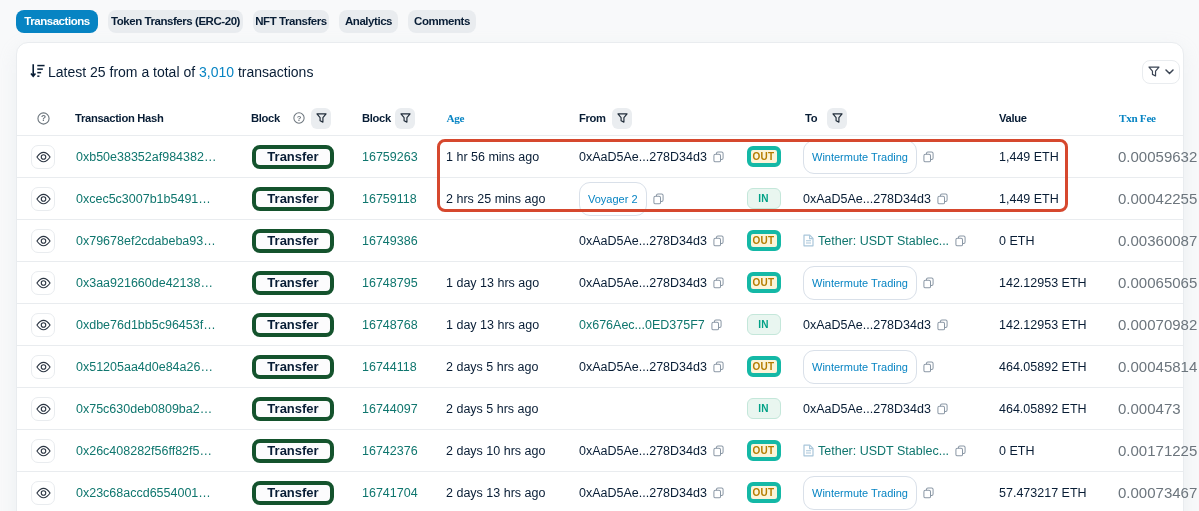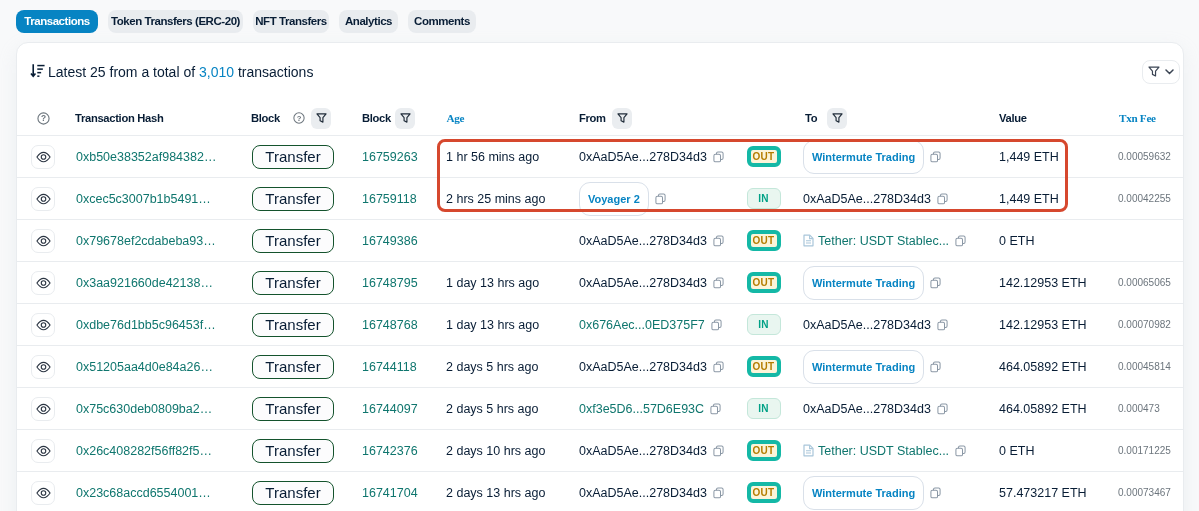--- a/index.html
+++ b/index.html
@@ -22,27 +22,27 @@
 a.lnk { color:#0f766e; text-decoration:none; }
 .c-eye { left:14px; }
 .c-hash { left:59px; }
 .c-meth { left:235px; }
 .c-block { left:345px; }
 .c-age { left:429px; }
 .c-from { left:562px; }
 .c-badge { left:729.5px; width:34px; justify-content:center; }
 .c-to { left:786px; }
 .c-val { left:982px; }
-.c-fee { left:1101px; font-size:10px; color:#6c757d; }
+.c-fee { left:1101px; font-size:15px; color:#6c757d; }
 .eyebtn { width:24px; height:24px; border:1px solid #e9ecef; border-radius:7px; background:#fff; display:flex; align-items:center; justify-content:center; }
-.methbtn { width:82px; height:24px; border:1px solid #14532d; border-radius:8px; background:#fcfcfd; display:flex; align-items:center; justify-content:center; font-size:15px; color:#081d35; }
+.methbtn { width:82px; height:24px; border:4px solid #14532d; border-radius:8px; background:#fcfcfd; display:flex; align-items:center; justify-content:center; font-size:13px; color:#081d35;font-weight:bold; }
 .badge { height:21px; border-radius:6px; font-size:10px; font-weight:700; letter-spacing:.3px; display:flex; align-items:center; justify-content:center; width:34px; }
 .badge.out { background:#fcf4d9; border:4px solid #14b8a6; color:#b47d00; }
 .badge.in { background:#e9f6f0; border:1px solid #c4e7da; color:#00a186; }
-.pill { height:22px; border-radius:11px; border:1px solid #d9e0e9; background:#fff; display:inline-flex; align-items:center; padding:16px 8px; font-size:11px; color:#0784c3;font-weight:bold; }
+.pill { height:22px; border-radius:11px; border:1px solid #d9e0e9; background:#fff; display:inline-flex; align-items:center; padding:16px 8px; font-size:11px; color:#0784c3; }
 .copy { margin-left:6px; flex:none; }
 .fbtn { width:20px; height:21px; background:#eaedf0; border-radius:6px; display:inline-flex; align-items:center; justify-content:center; }
 .redbox { position:absolute; left:420px; top:96px; width:631px; height:73px; border:3px solid #d6482e; border-radius:8px; z-index:5; pointer-events:none; }
 </style>
 </head>
 <body>
 <div class="tabs">
   <div class="tab active" style="width:82px">Transactions</div>
   <div class="tab" style="width:135px">Token Transfers (ERC-20)</div>
   <div class="tab" style="width:76px">NFT Transfers</div>
@@ -231,20 +231,21 @@
             <path d="M6.6 1.4 V4.6 H9.8" fill="none" stroke="#a9c6da" stroke-width="1.1"></path>
             <path d="M3 6.8 H8 M3 9 H8" stroke="#a9c6da" stroke-width="1.1"></path>
           </svg>
           <a class="lnk" href="#">Tether: USDT Stablec...</a>
           <svg class="copy" width="11" height="12" viewBox="0 0 12 13">
             <rect x="3.8" y="1" width="7.2" height="8.2" rx="1.6" fill="#fff" stroke="#8a97a5" stroke-width="1.1"></rect>
             <rect x="1" y="3.6" width="7.2" height="8.2" rx="1.6" fill="#fff" stroke="#8a97a5" stroke-width="1.1"></rect>
           </svg>
         </div>
   <div class="c-val">0 ETH</div>
+  <div class="c-fee">0.00360087</div>
 </div>
 <div class="row">
   <div class="c-eye">
           <span class="eyebtn">
             <svg width="15" height="12" viewBox="0 0 16 12">
               <path d="M1 6 C3.5 2.3 5.9 1 8 1 C10.1 1 12.5 2.3 15 6 C12.5 9.7 10.1 11 8 11 C5.9 11 3.5 9.7 1 6 Z" fill="none" stroke="#2a3442" stroke-width="1.2"></path>
               <circle cx="8" cy="6" r="2.4" fill="none" stroke="#2a3442" stroke-width="1.2"></circle>
             </svg>
           </span>
         </div>
@@ -368,27 +369,20 @@
   <div class="c-hash">
           <a class="lnk" href="#">0x75c630deb0809ba2…</a>
         </div>
   <div class="c-meth">
           <span class="methbtn">Transfer</span>
         </div>
   <div class="c-block">
           <a class="lnk" href="#">16744097</a>
         </div>
   <div class="c-age">2 days 5 hrs ago</div>
-  <div class="c-from">
-          <a class="lnk" href="#">0xf3e5D6...57D6E93C</a>
-          <svg class="copy" width="11" height="12" viewBox="0 0 12 13">
-            <rect x="3.8" y="1" width="7.2" height="8.2" rx="1.6" fill="#fff" stroke="#8a97a5" stroke-width="1.1"></rect>
-            <rect x="1" y="3.6" width="7.2" height="8.2" rx="1.6" fill="#fff" stroke="#8a97a5" stroke-width="1.1"></rect>
-          </svg>
-        </div>
   <div class="c-badge">
           <span class="badge in">IN</span>
         </div>
   <div class="c-to">
           <span>0xAaD5Ae...278D34d3</span>
           <svg class="copy" width="11" height="12" viewBox="0 0 12 13">
             <rect x="3.8" y="1" width="7.2" height="8.2" rx="1.6" fill="#fff" stroke="#8a97a5" stroke-width="1.1"></rect>
             <rect x="1" y="3.6" width="7.2" height="8.2" rx="1.6" fill="#fff" stroke="#8a97a5" stroke-width="1.1"></rect>
           </svg>
         </div>

